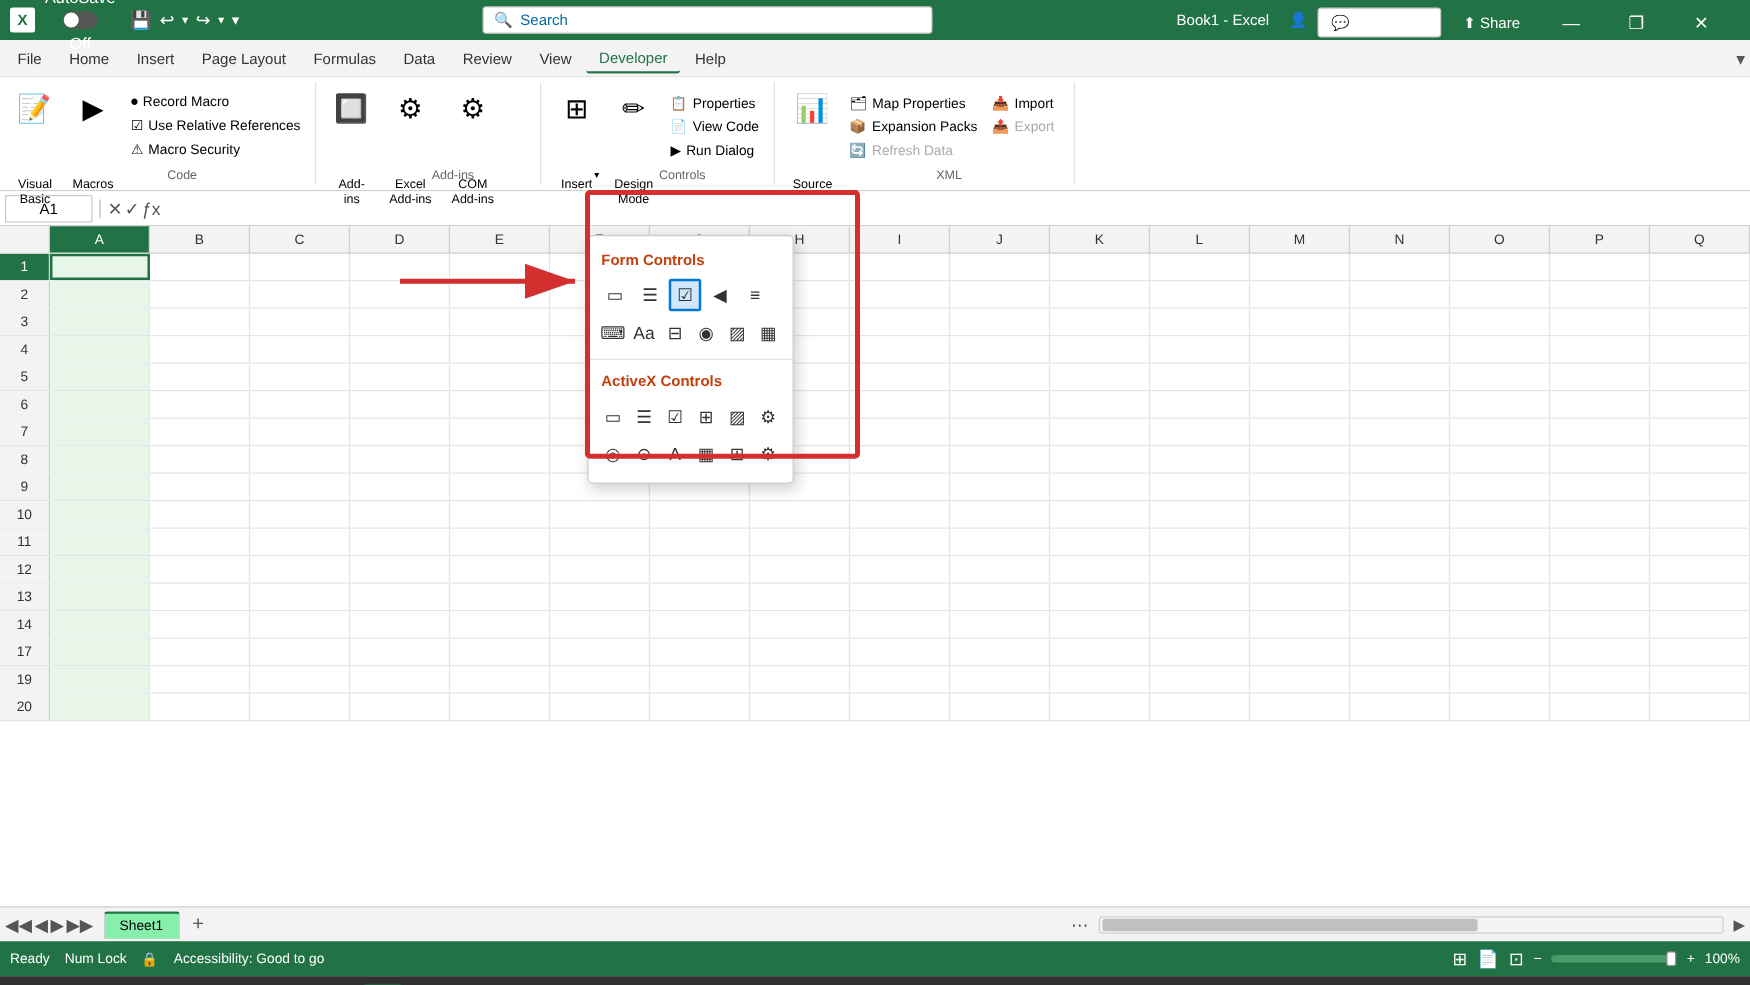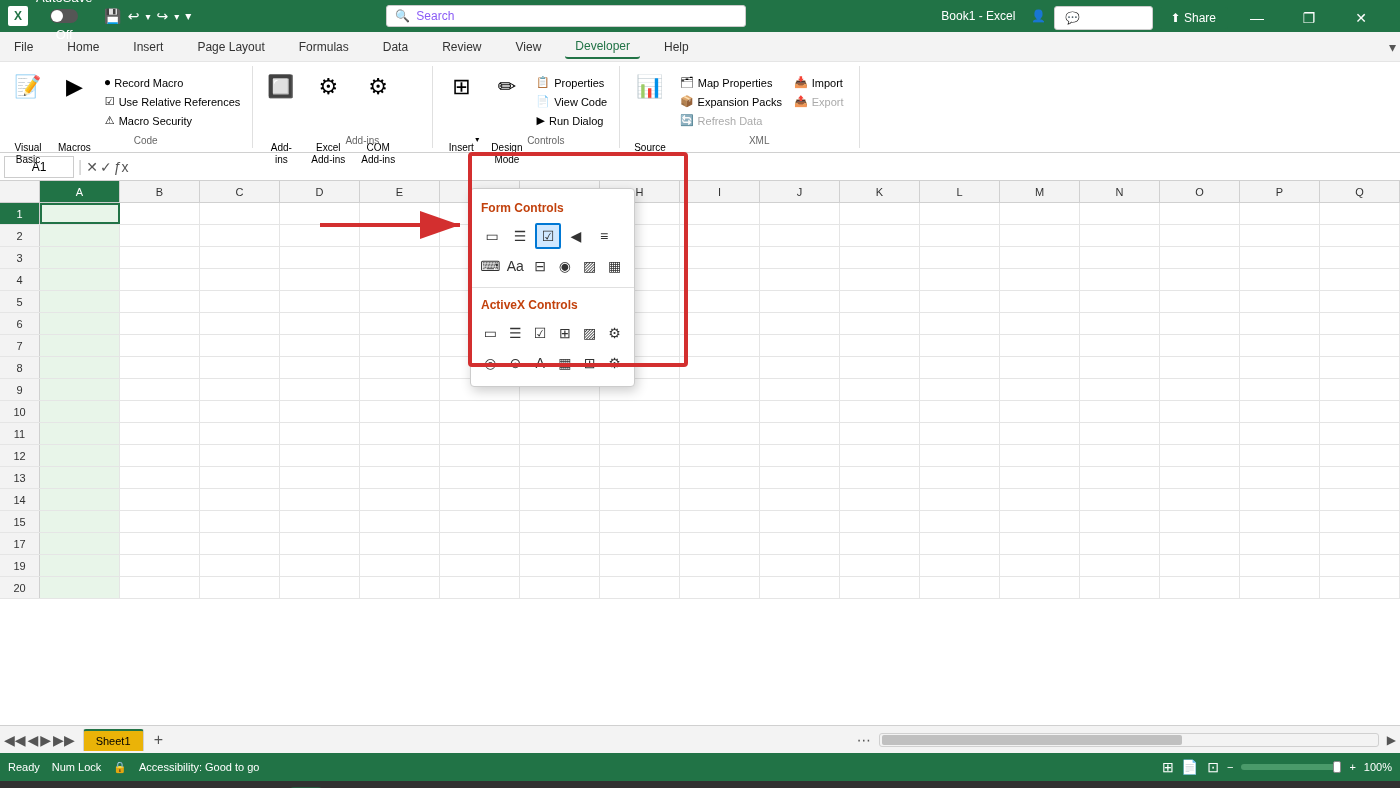--- a/index.html
+++ b/index.html
@@ -71,21 +71,21 @@
     
     .ribbon {
       background: #fff;
       border-bottom: 1px solid #d0d0d0;
     }
     .menu-bar {
       height: 30px;
       display: flex;
       align-items: center;
       padding: 0 4px;
-      gap: 14px;
+      gap: 2px;
       border-bottom: 1px solid #e5e5e5;
     }
     .menu-item {
       padding: 4px 10px;
       font-size: 12px;
       cursor: pointer;
       border-radius: 3px;
       color: #333;
     }
     .menu-item.active {
@@ -270,21 +270,21 @@
       height: 22px;
       padding: 0 12px;
       background: white;
       border: 1px solid #d0d0d0;
       border-bottom: none;
       border-radius: 3px 3px 0 0;
       font-size: 11px;
       cursor: pointer;
       display: flex; align-items: center;
     }
-    .sheet-tab.active { background: #eab308; border-top: 2px solid #217346; font-weight: 500; }
+    .sheet-tab.active { background: #86efac; border-top: 2px solid #217346; font-weight: 500; }
     .tab-add { font-size: 16px; color: #555; cursor: pointer; width: 22px; height: 22px; display: flex; align-items: center; justify-content: center; }
     .tab-nav { display: flex; align-items: center; gap: 2px; margin-right: 4px; color: #555; }
     .tab-nav-btn { cursor: pointer; font-size: 14px; }
     .tab-right { margin-left: auto; display: flex; align-items: center; gap: 8px; }
 
     
     .status-bar {
       height: 28px;
       background: #217346;
       color: white;
@@ -377,21 +377,21 @@
     <span style="color:white;font-size:14px;">💾</span>
     <span style="color:white;font-size:14px;">↩</span>
     <span style="color:white;font-size:10px;">▾</span>
     <span style="color:white;font-size:14px;">↪</span>
     <span style="color:white;font-size:10px;">▾</span>
     <span style="color:white;font-size:12px;">▾</span>
   </div>
   <div class="title-bar-center">
     <div class="search-box">
       <span style="color:#888;">🔍</span>
-      <span style="color:#8b5cf6;">Search</span>
+      <span style="color:#0369a1;">Search</span>
     </div>
   </div>
   <span style="color:white;font-size:12px;">Book1 - Excel</span>
   <div style="margin-left:8px;">👤</div>
   <div class="ribbon-header-right">
     <div class="comments-btn">💬 Comments</div>
     <div class="share-btn">⬆ Share</div>
     <div class="win-btn">—</div>
     <div class="win-btn">❐</div>
     <div class="win-btn close">✕</div>
@@ -835,40 +835,20 @@
         <div class="cell"></div>
         <div class="cell"></div>
         <div class="cell"></div>
         <div class="cell"></div>
         <div class="cell"></div>
         <div class="cell"></div>
         <div class="cell"></div>
         <div class="cell"></div>
       </div>
       <div class="grid-row">
-        <div class="row-num">15</div>
-        <div class="cell col-active"></div>
-        <div class="cell"></div>
-        <div class="cell"></div>
-        <div class="cell"></div>
-        <div class="cell"></div>
-        <div class="cell"></div>
-        <div class="cell"></div>
-        <div class="cell"></div>
-        <div class="cell"></div>
-        <div class="cell"></div>
-        <div class="cell"></div>
-        <div class="cell"></div>
-        <div class="cell"></div>
-        <div class="cell"></div>
-        <div class="cell"></div>
-        <div class="cell"></div>
-        <div class="cell"></div>
-      </div>
-      <div class="grid-row">
         <div class="row-num">17</div>
         <div class="cell col-active"></div>
         <div class="cell"></div>
         <div class="cell"></div>
         <div class="cell"></div>
         <div class="cell"></div>
         <div class="cell"></div>
         <div class="cell"></div>
         <div class="cell"></div>
         <div class="cell"></div>

